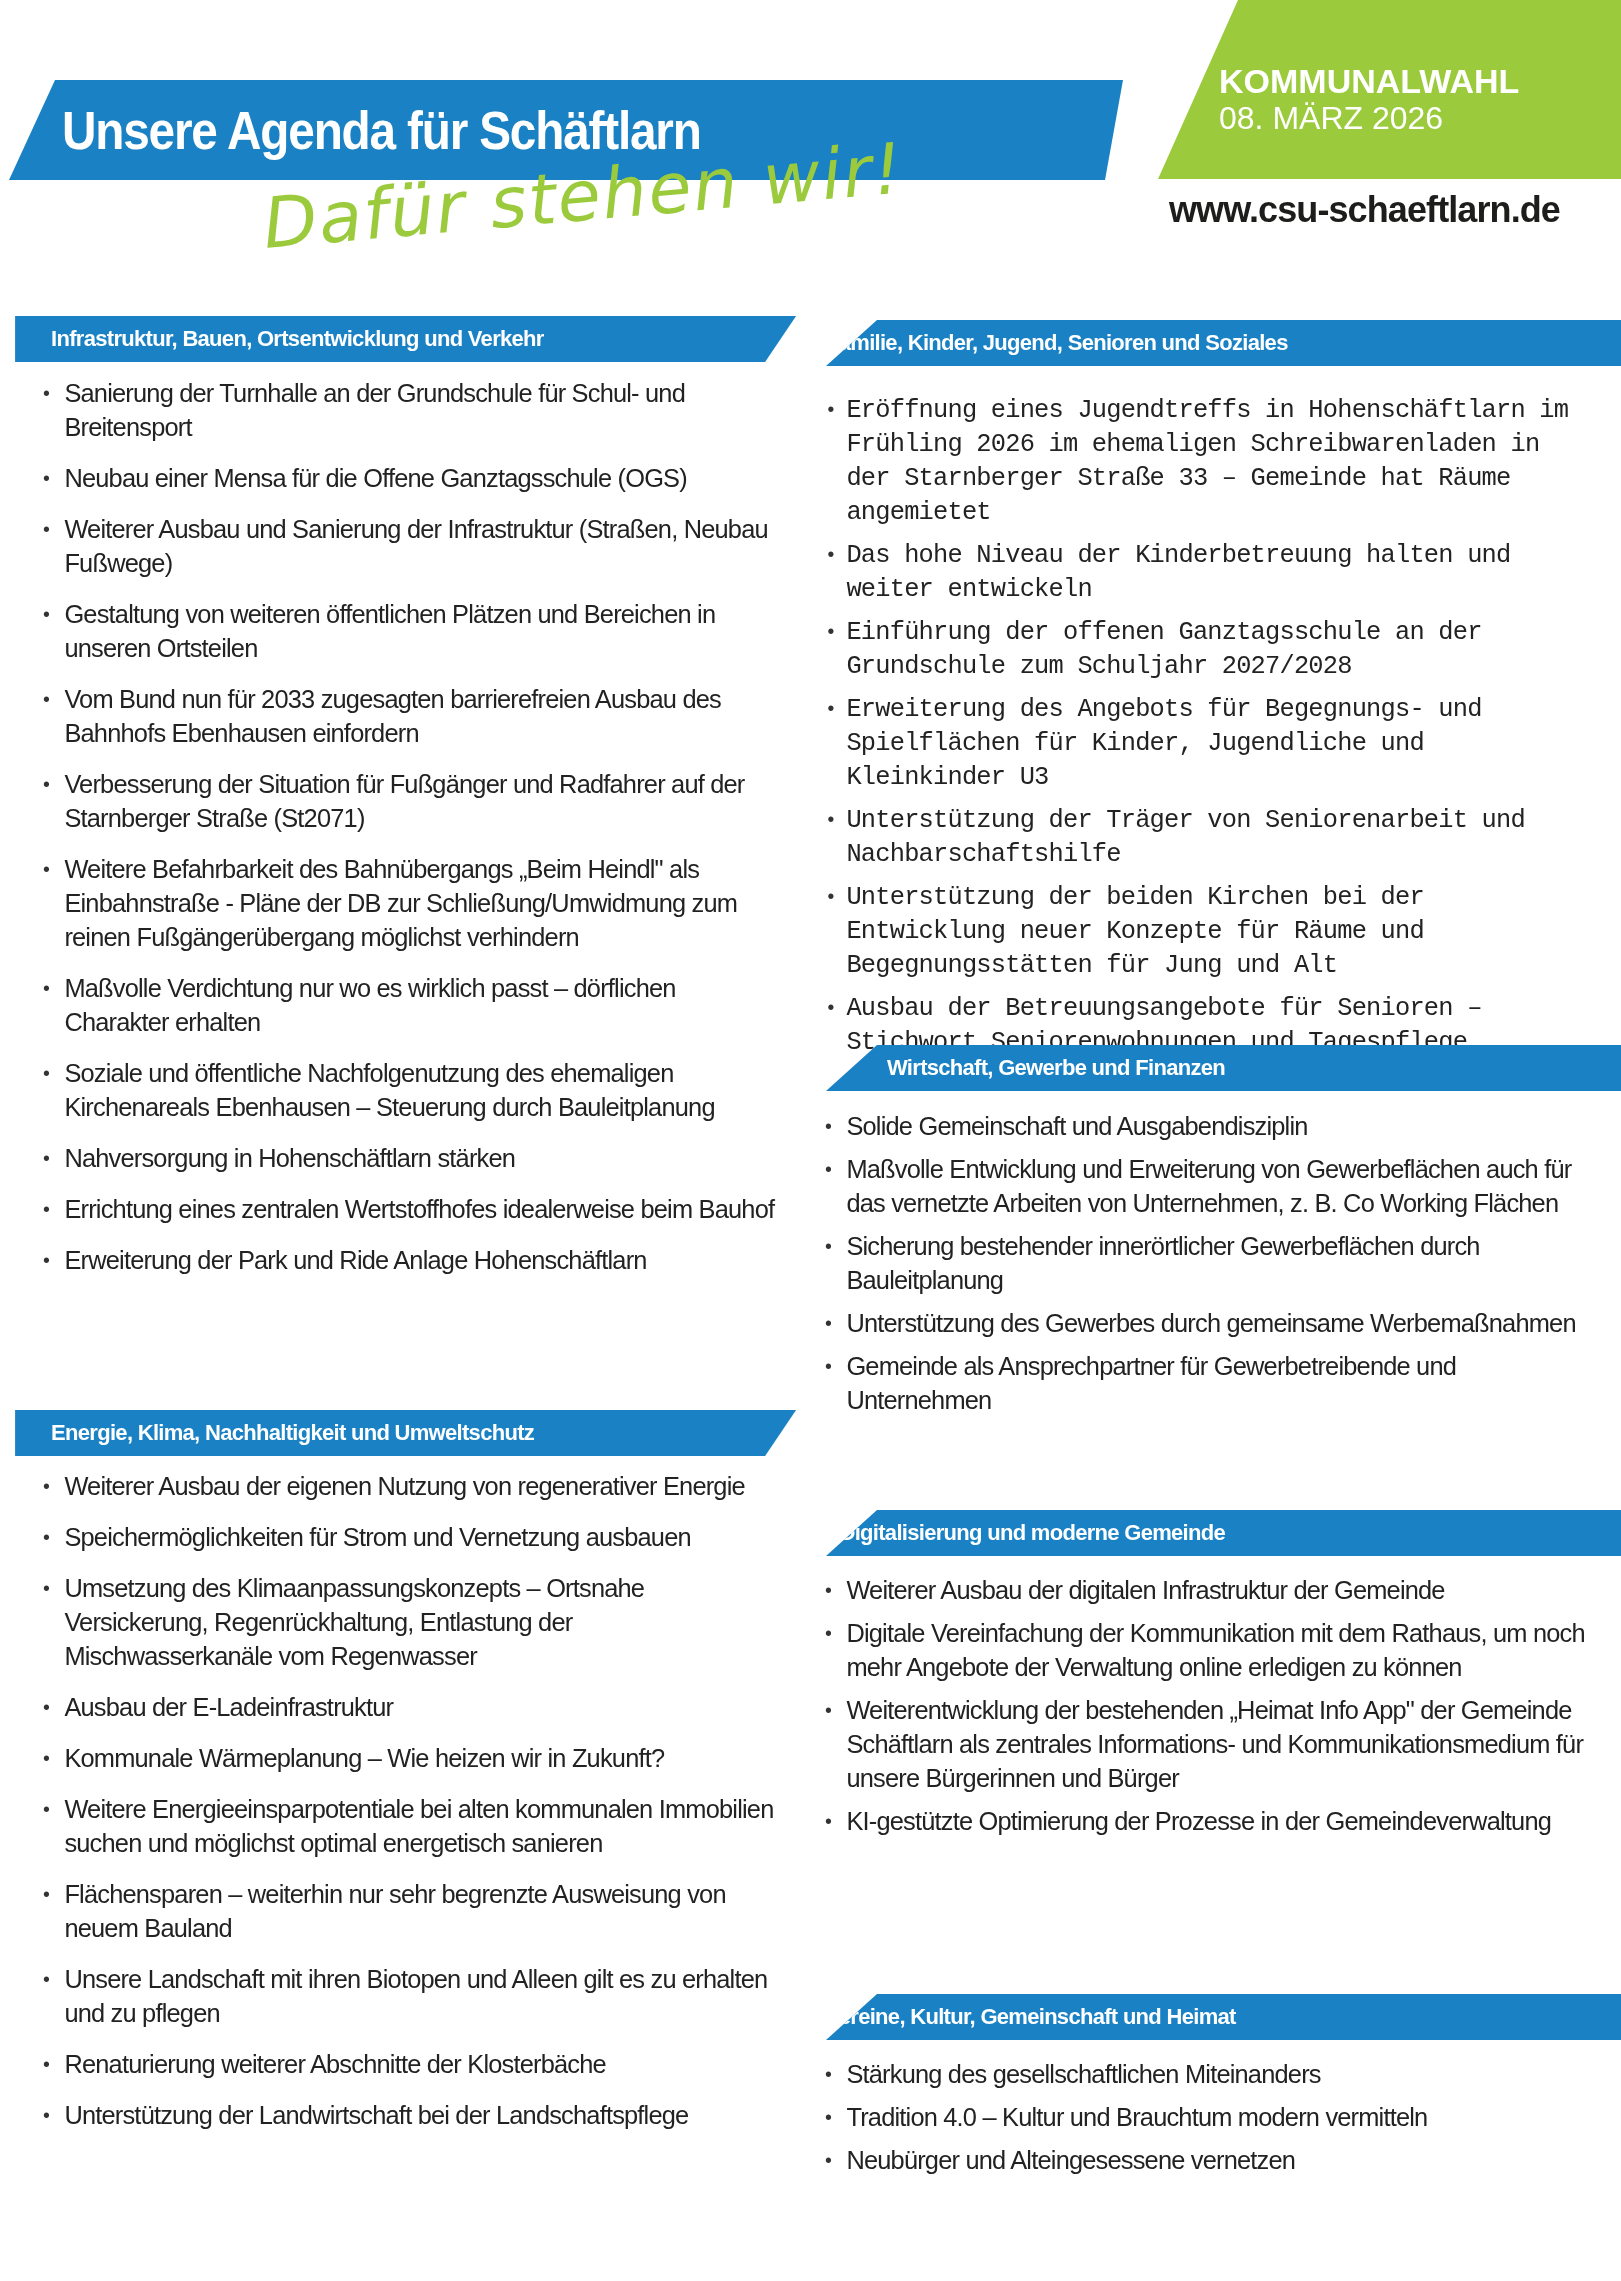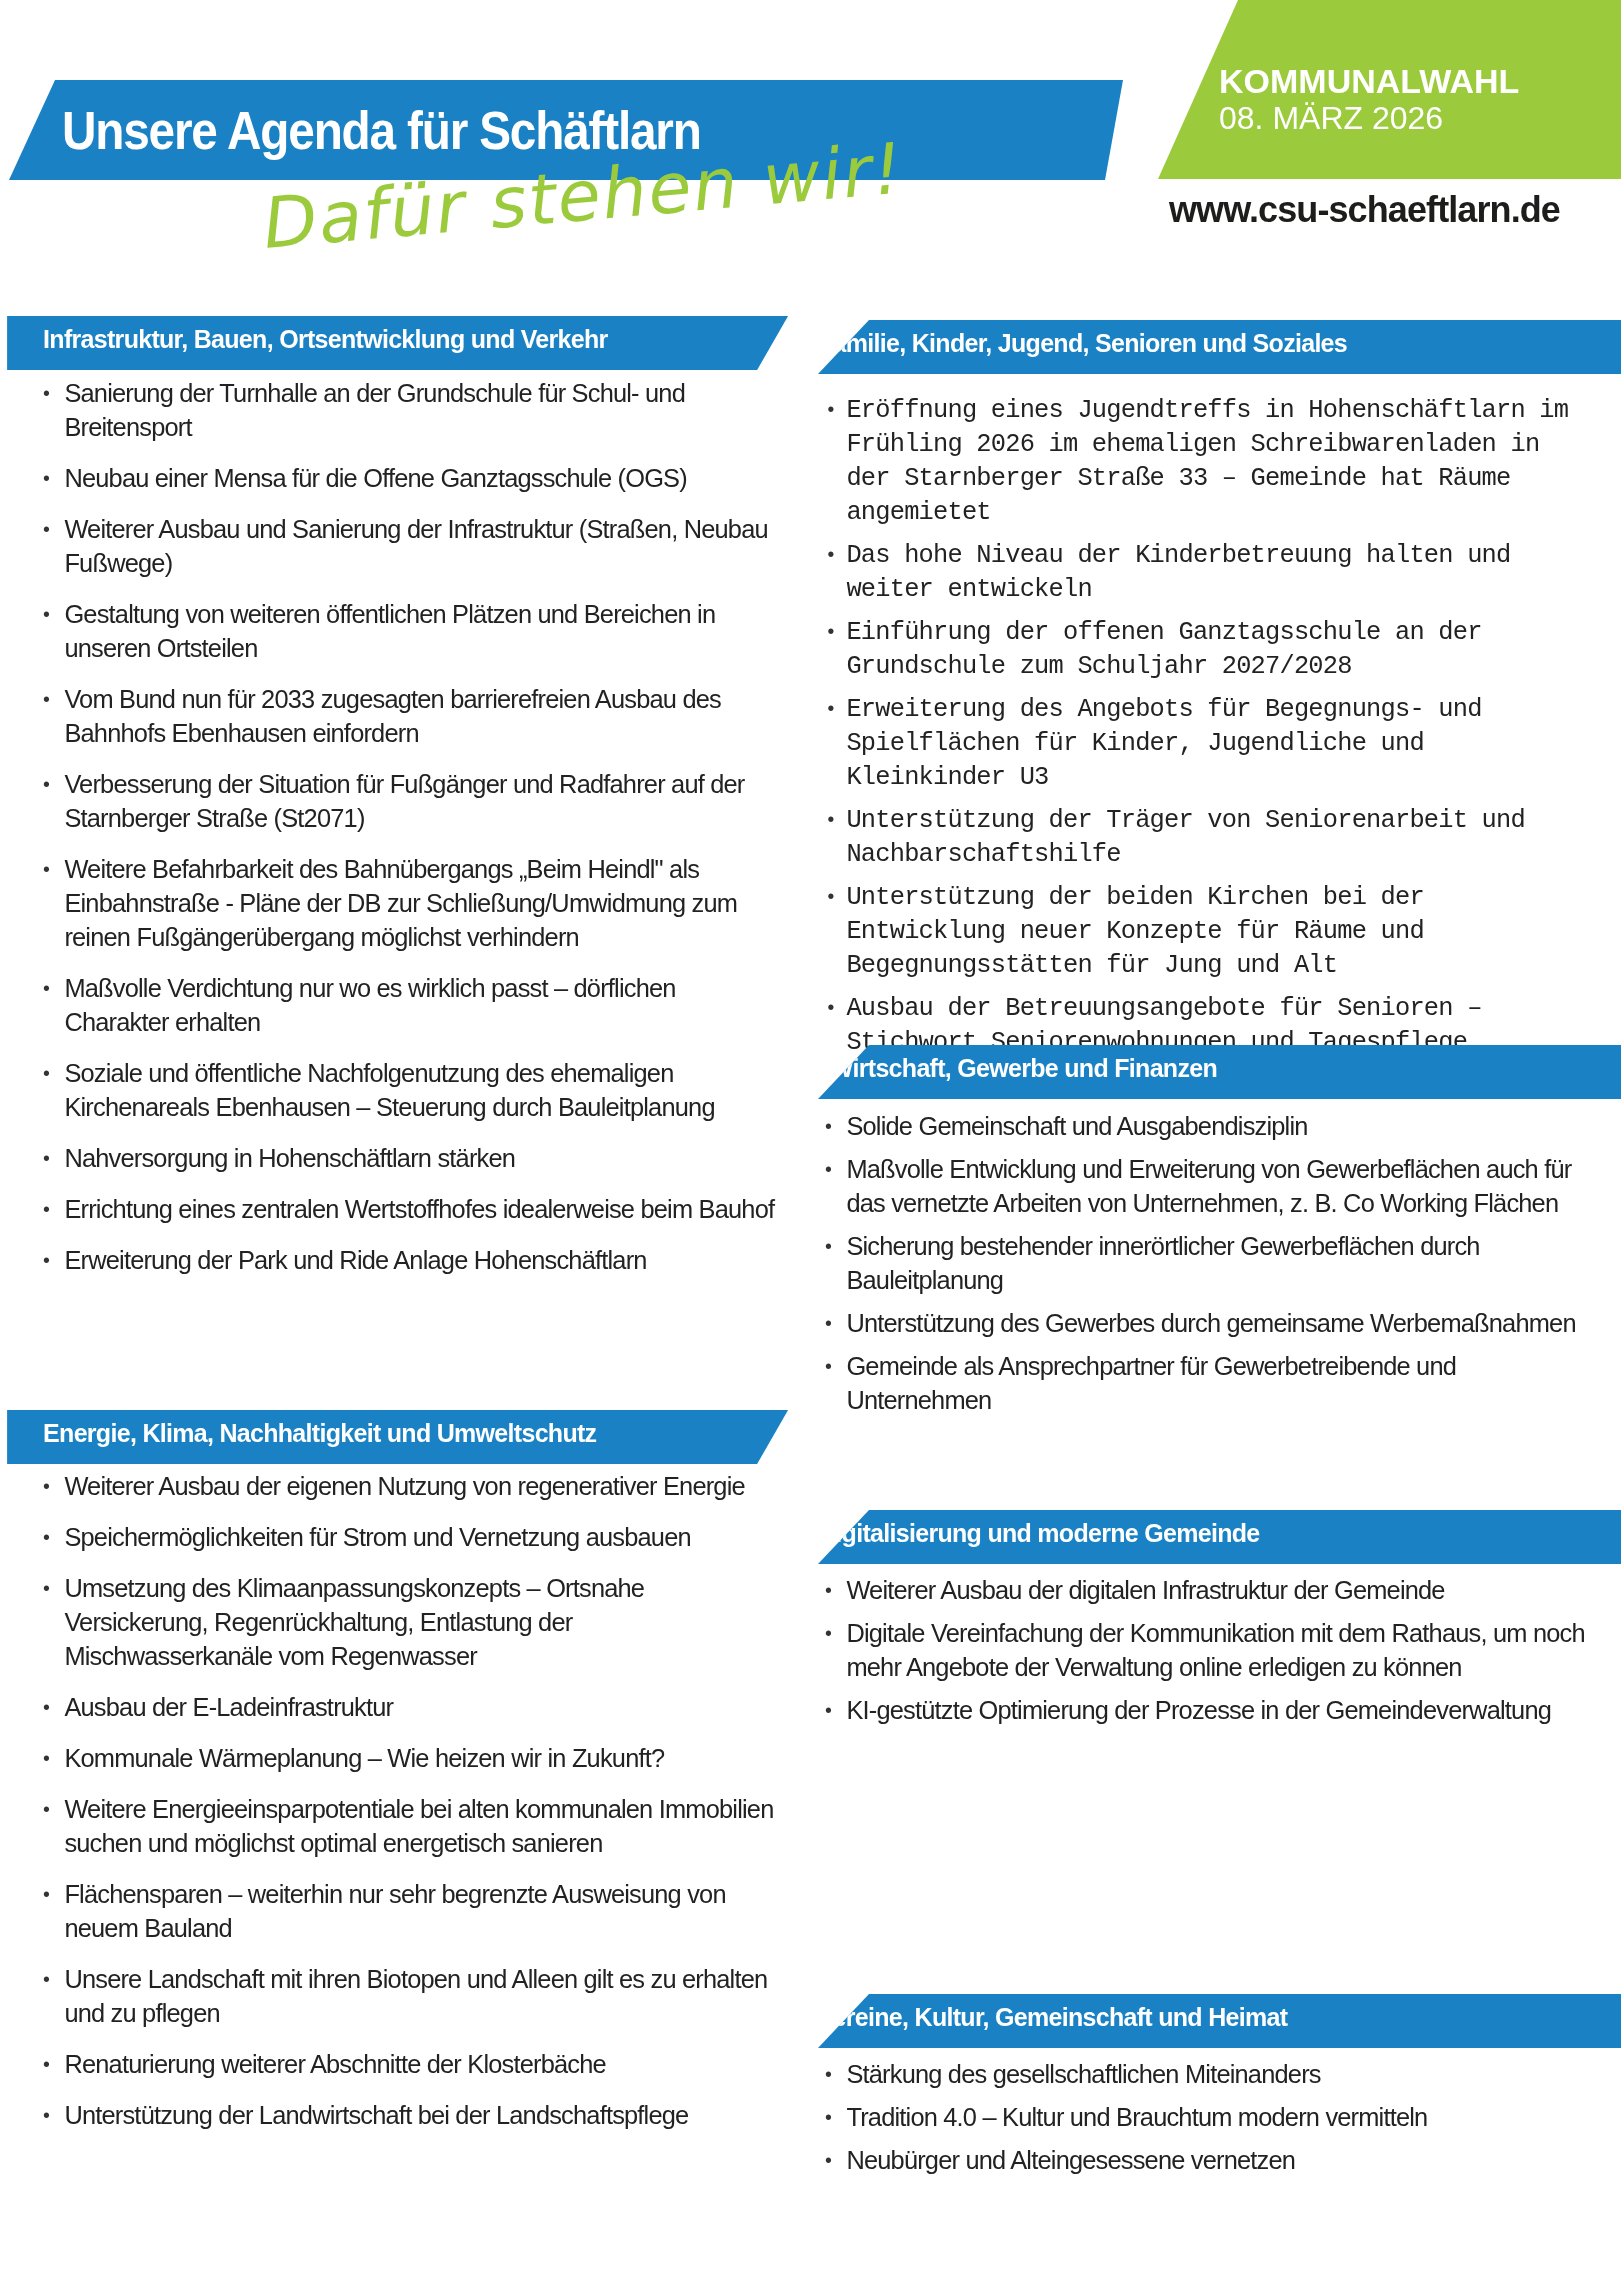--- a/index.html
+++ b/index.html
@@ -21,22 +21,22 @@
   .badge-line2 { position:absolute; left:1219px; top:100px; font-size:32px; color:#ffffff; white-space:nowrap; }
 
   .url { position:absolute; left:1169px; top:189px; font-size:36px; font-weight:bold; 
          color:#1d1d1b; letter-spacing:-0.9px; white-space:nowrap; }
 
   .slogan { position:absolute; left:267px; top:183px; font-family:"DejaVu Sans", sans-serif;
             font-size:70px; color:#9bcb3c; font-style:italic; font-weight:normal;
             transform:rotate(-5deg); transform-origin:left bottom; white-space:nowrap; letter-spacing:1.8px; }
 
   
-  .sec-head { position:absolute; height:54px; background:#1a82c4; color:#ffffff; font-weight:bold;
-              font-size:25px; line-height:46px; white-space:nowrap; letter-spacing:-0.7px; }
+  .sec-head { position:absolute; height:46px; background:#1a82c4; color:#ffffff; font-weight:bold;
+              font-size:22px; line-height:46px; white-space:nowrap; letter-spacing:-0.7px;margin-left:8px; }
   .sec-head.left { left:7.1px; width:781px; clip-path:polygon(0 0, 100% 0, 750px 100%, 0 100%); padding-left:36px; box-sizing:border-box; }
   .sec-head.right { left:818px; width:804px; clip-path:polygon(51px 0, 100% 0, 100% 100%, 0 100%);
                     text-align:right; padding-right:0; box-sizing:border-box; }
   .sec-head.right span { display:inline-block; }
 
   
   ul.items { position:absolute; margin:0; padding:0; list-style:none; }
   ul.items li { position:relative; padding-left:21.4px; font-size:25.4px; line-height:34px;
                 letter-spacing:-0.8px; color:#222222; }
   ul.items li::before { content:"•"; position:absolute; left:0; top:0; font-size:19.6px; color:#333; }
@@ -106,20 +106,21 @@
     <li>Maßvolle Entwicklung und Erweiterung von Gewerbeflächen auch für das vernetzte Arbeiten von Unternehmen, z. B. Co Working Flächen</li>
     <li>Sicherung bestehender innerörtlicher Gewerbeflächen durch Bauleitplanung</li>
     <li>Unterstützung des Gewerbes durch gemeinsame Werbemaßnahmen</li>
     <li>Gemeinde als Ansprechpartner für Gewerbetreibende und Unternehmen</li>
   </ul>
 
 <div class="sec-head right" style="top: 1510px; padding-right: 405px;"><span>Digitalisierung und moderne Gemeinde</span></div>
 <ul class="items right" style="top:1573px;">
     <li>Weiterer Ausbau der digitalen Infrastruktur der Gemeinde</li>
     <li>Digitale Vereinfachung der Kommunikation mit dem Rathaus, um noch mehr Angebote der Verwaltung online erledigen zu können</li>
+    <li>Weiterentwicklung der bestehenden „Heimat Info App" der Gemeinde Schäftlarn als zentrales Informations- und Kommunikationsmedium für unsere Bürgerinnen und Bürger</li>
     <li>KI-gestützte Optimierung der Prozesse in der Gemeindeverwaltung</li>
   </ul>
 
 <div class="sec-head right" style="top: 1994px; padding-right: 405px;"><span>Vereine, Kultur, Gemeinschaft und Heimat</span></div>
 <ul class="items right" style="top:2057px;">
     <li>Stärkung des gesellschaftlichen Miteinanders</li>
     <li>Tradition 4.0 – Kultur und Brauchtum modern vermitteln</li>
     <li>Neubürger und Alteingesessene vernetzen</li>
   </ul>
 

